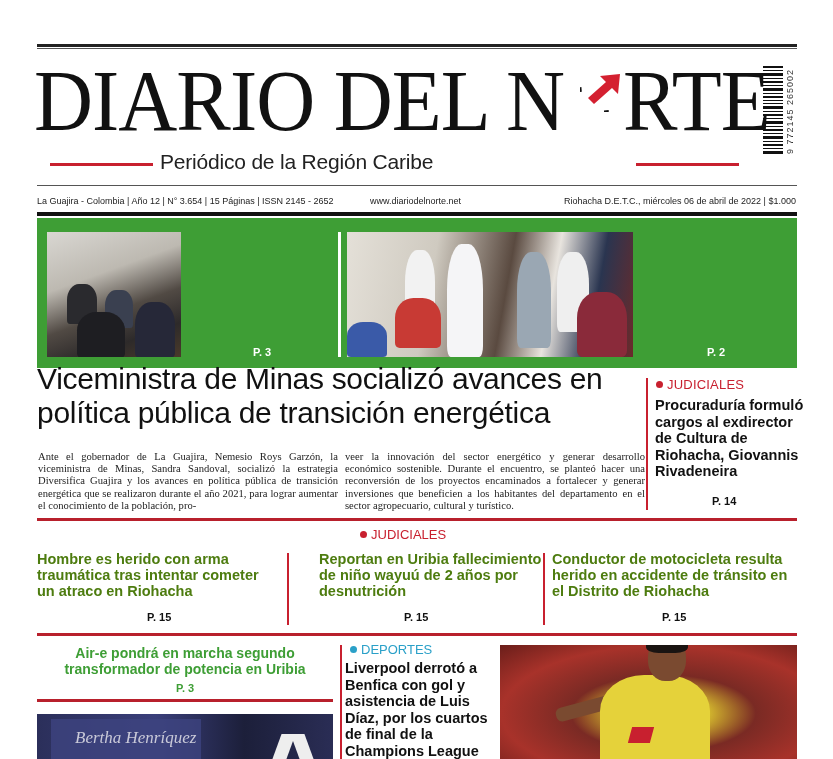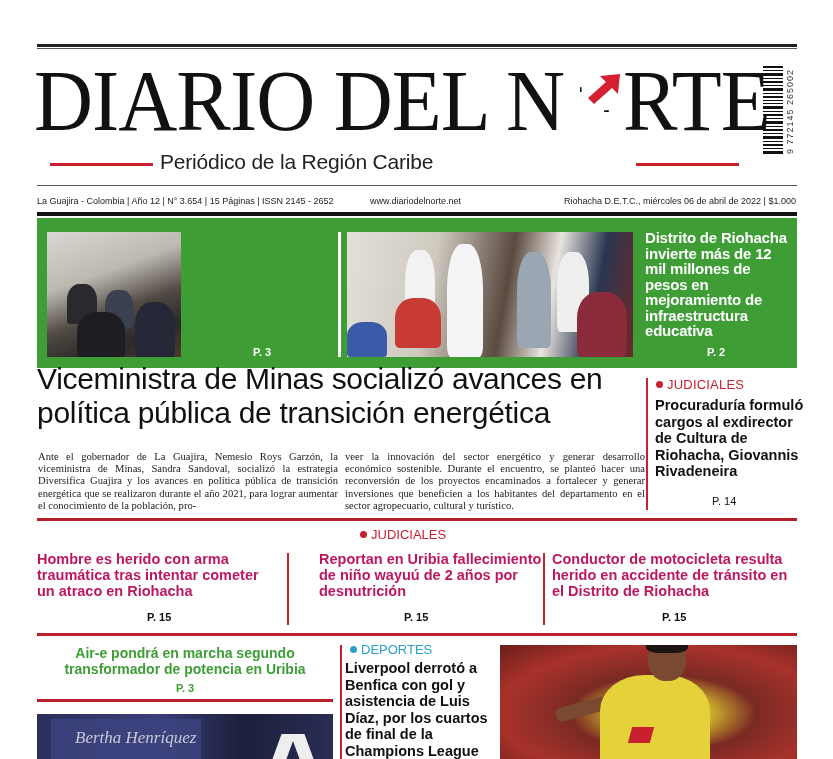--- a/index.html
+++ b/index.html
@@ -84,33 +84,33 @@
     .body-col2 { left: 345px; }
 
     
     .side-vline { left: 646px; top: 378px; width: 2px; height: 132px; background: #c8202f; }
     .side-section { left: 656px; top: 377px; font-size: 13px; color: #c8202f; letter-spacing: 0.2px; }
     .dot { display: inline-block; width: 7px; height: 7px; border-radius: 50%; margin-right: 4px; vertical-align: 1px; }
     .side-headline {
       left: 655px; top: 397px; width: 150px;
       font-size: 14.5px; line-height: 16.5px; font-weight: bold; color: #111;
     }
-    .side-page { left: 712px; top: 495px; font-size: 11px; font-weight: normal; }
+    .side-page { left: 712px; top: 495px; font-size: 11px; font-weight: bold; }
 
     
     .rule-red { height: 3px; background: #b8202c; }
     .rr1 { left: 37px; top: 518px; width: 760px; }
     .rr2 { left: 37px; top: 633px; width: 760px; }
     .rr3 { left: 37px; top: 699px; width: 296px; }
 
     .section-label { top: 527px; left: 360px; font-size: 13px; color: #c8202f; }
 
     .news-headline {
       top: 551px; width: 240px;
-      font-size: 14.5px; line-height: 16px; font-weight: bold; color: #be185d;
+      font-size: 14.5px; line-height: 16px; font-weight: bold; color: #4d7c0f;
     }
     .nh1 { left: 37px; }
     .nh2 { left: 295px; margin-left: 24px; }
     .nh3 { left: 552px; }
     .news-page { top: 611px; font-size: 11px; font-weight: bold; }
     .np1 { left: 147px; }
     .np2 { left: 404px; }
     .np3 { left: 662px; }
     .news-vline { top: 553px; width: 2px; height: 72px; background: #c8202f; }
     .nv1 { left: 287px; }
@@ -213,21 +213,20 @@
   <div class="green-divider"></div>
   <div class="photo green-photo2">
     <div class="fig" style="left:58px;top:18px;width:30px;height:80px;background:#f2f2f2;"></div>
     <div class="fig" style="left:100px;top:12px;width:36px;height:113px;background:#f5f5f7;"></div>
     <div class="fig" style="left:170px;top:20px;width:34px;height:96px;background:#9aa7b3;"></div>
     <div class="fig" style="left:210px;top:20px;width:32px;height:80px;background:#efefef;"></div>
     <div class="fig" style="left:48px;top:66px;width:46px;height:50px;background:#c83a34;"></div>
     <div class="fig" style="left:230px;top:60px;width:50px;height:65px;background:#8a2a3a;"></div>
     <div class="fig" style="left:0px;top:90px;width:40px;height:35px;background:#3a5aa8;"></div>
   </div>
-  <div class="green-headline gh2">Distrito de Riohacha invierte más de 12 mil millones de pesos en mejoramiento de infraestructura educativa</div>
   <div class="green-page gp2">P. 2</div>
 </div>
 
 <div class="abs main-headline">Viceministra de Minas socializó avances en política pública de transición energética</div>
 <div class="abs body-col body-col1">Ante el gobernador de La Guajira, Nemesio Roys Garzón, la viceministra de Minas, Sandra Sandoval, socializó la estrategia Diversifica Guajira y los avances en política pública de transición energética que se realizaron durante el año 2021, para lograr aumentar el conocimiento de la población, pro-</div>
 <div class="abs body-col body-col2">veer la innovación del sector energético y generar desarrollo económico sostenible. Durante el encuentro, se planteó hacer una reconversión de los proyectos encaminados a fortalecer y generar inversiones que beneficien a los habitantes del departamento en el sector agropecuario, cultural y turístico.</div>
 
 <div class="abs side-vline"></div>
 <div class="abs side-section">
   <span class="dot" style="background:#c8202f;"></span><span>JUDICIALES</span>

